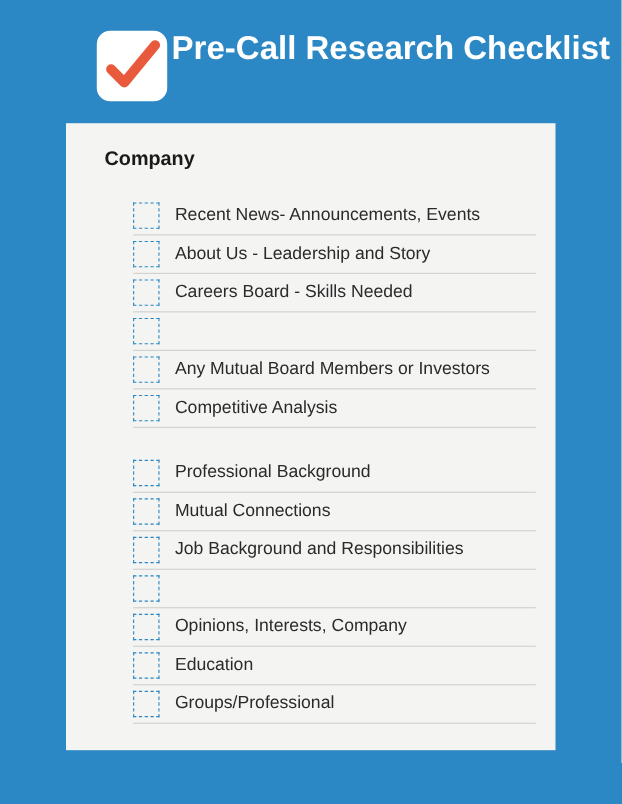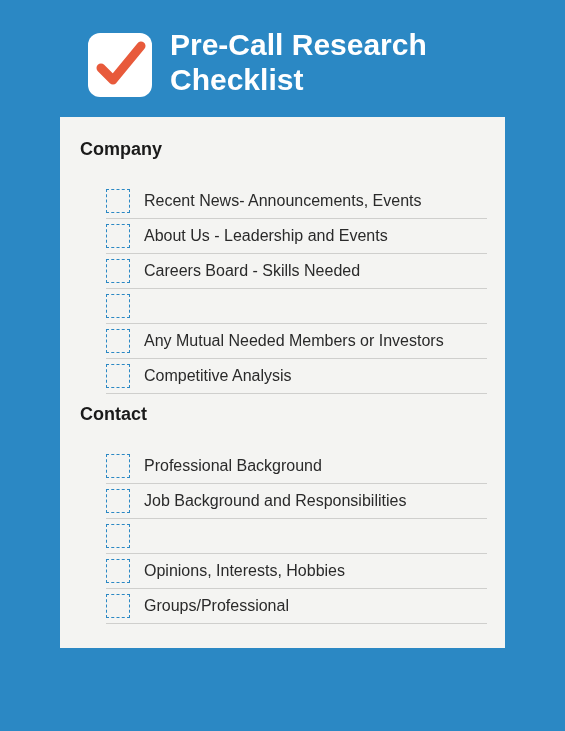--- a/index.html
+++ b/index.html
@@ -9,44 +9,44 @@
     }
     body {
       width: 565px;
       height: 731px;
       background: #2b88c4;
       font-family: Arial, Helvetica, sans-serif;
       overflow: hidden;
     }
     .header {
       display: flex;
-      align-items: flex-end;
+      align-items: flex-start;
       padding: 28px 0 20px 88px;
-      gap: 18px;
+      gap: 4px;
     }
     .logo-box {
       width: 64px;
       height: 64px;
       background: #fff;
       border-radius: 12px;
       display: flex;
       align-items: center;
       justify-content: center;
       flex-shrink: 0;
     }
     .title {
       color: #fff;
       font-size: 30px;
       font-weight: bold;
       line-height: 1.15;
     }
     .card {
       background: #f4f4f2;
       margin: 0 60px 0 60px;
-      padding: 18px 18px 24px 20px;
+      padding: 18px 18px 24px 35px;
     }
     .section-title {
       font-weight: bold;
       font-size: 18px;
       color: #1a1a1a;
       margin-bottom: 10px;
       margin-top: 4px;
     }
     .section-title.second {
       margin-top: 10px;
@@ -89,55 +89,62 @@
 <div class="card">
 
   <div class="section-title">Company</div>
   <div class="checklist">
     <div class="item">
       <div class="checkbox"></div>
       <div class="item-label">Recent News- Announcements, Events</div>
     </div>
     <div class="item">
       <div class="checkbox"></div>
-      <div class="item-label">About Us - Leadership and Events</div>
+      <div class="item-label">About Us - Leadership and Story</div>
     </div>
     <div class="item">
       <div class="checkbox"></div>
       <div class="item-label">Careers Board - Skills Needed</div>
     </div>
     <div class="item">
       <div class="checkbox"></div>
     </div>
     <div class="item">
       <div class="checkbox"></div>
-      <div class="item-label">Any Mutual Needed Members or Investors</div>
+      <div class="item-label">Any Mutual Board Members or Investors</div>
     </div>
     <div class="item">
       <div class="checkbox"></div>
       <div class="item-label">Competitive Analysis</div>
     </div>
   </div>
 
-  <div class="section-title second">Contact</div>
   <div class="checklist">
     <div class="item">
       <div class="checkbox"></div>
       <div class="item-label">Professional Background</div>
+    </div>
+    <div class="item">
+      <div class="checkbox"></div>
+      <div class="item-label">Mutual Connections</div>
     </div>
     <div class="item">
       <div class="checkbox"></div>
       <div class="item-label">Job Background and Responsibilities</div>
     </div>
     <div class="item">
       <div class="checkbox"></div>
     </div>
     <div class="item">
       <div class="checkbox"></div>
-      <div class="item-label">Opinions, Interests, Hobbies</div>
+      <div class="item-label">Opinions, Interests, Company</div>
+    </div>
+    <div class="item">
+      <div class="checkbox"></div>
+      <div class="item-label">Education</div>
     </div>
     <div class="item">
       <div class="checkbox"></div>
       <div class="item-label">Groups/Professional</div>
     </div>
   </div>
 
 </div>
 
 </body></html>

